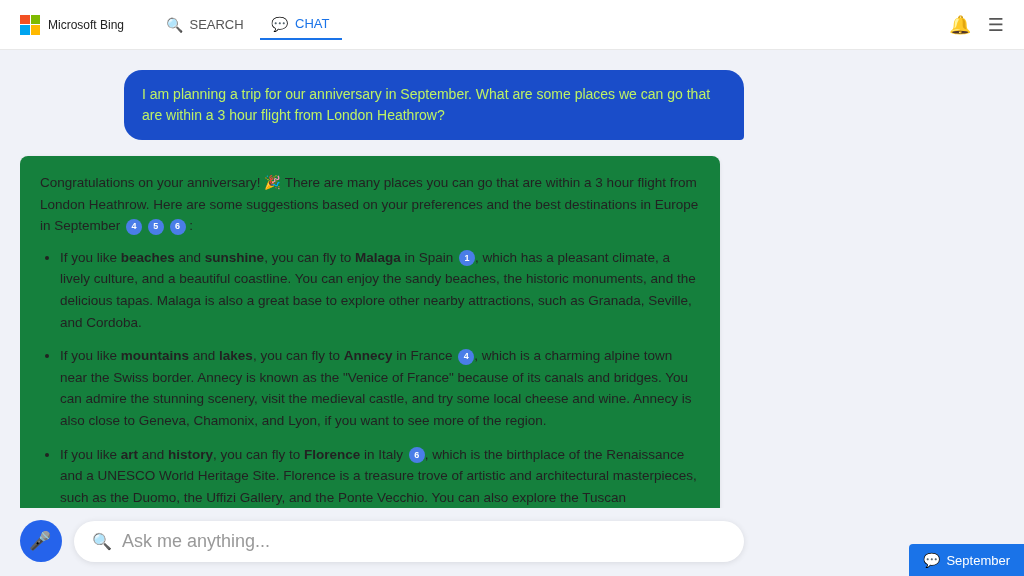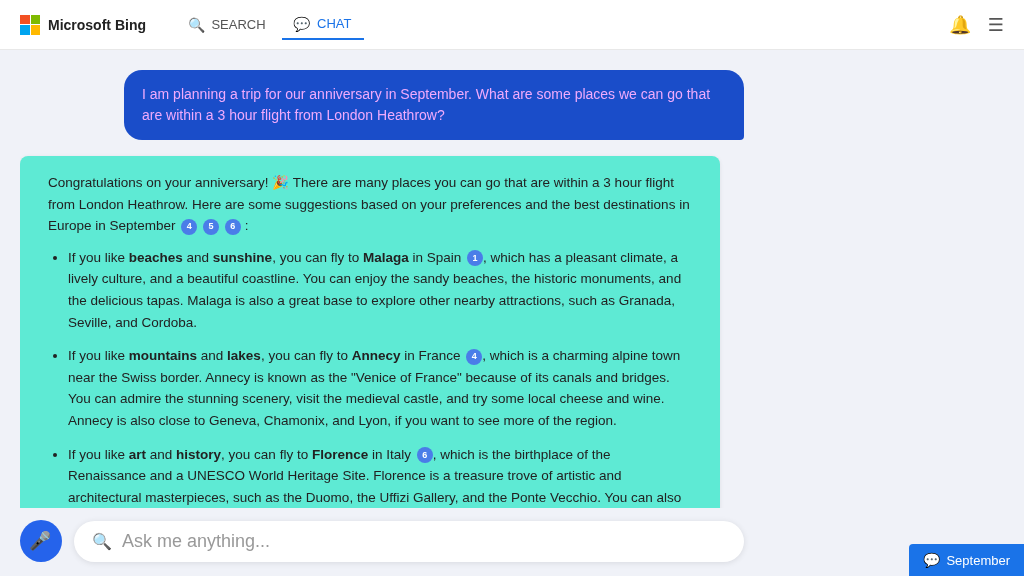--- a/index.html
+++ b/index.html
@@ -33,22 +33,22 @@
       height: 20px;
       display: grid;
       grid-template-columns: 1fr 1fr;
       gap: 1px;
     }
     .ms-logo-q1 { background: #f25022; }
     .ms-logo-q2 { background: #7fba00; }
     .ms-logo-q3 { background: #00a4ef; }
     .ms-logo-q4 { background: #ffb900; }
     .bing-text {
-      font-size: 14px;
-      font-weight: 700;
+      font-size: 12px;
+      font-weight: 400;
       color: #222;
     }
     .nav-items {
       display: flex;
       align-items: center;
       gap: 4px;
     }
     .nav-item {
       display: flex;
       align-items: center;
@@ -104,33 +104,33 @@
       display: flex;
       flex-direction: column;
       gap: 16px;
       padding-bottom: 10px;
     }
 
     
     .user-message {
       align-self: flex-end;
       background: #1a4dc9;
-      color: #f0abfc;
+      color: #bef264;
       border-radius: 18px 18px 4px 18px;
       padding: 14px 18px;
       max-width: 620px;
       font-size: 14px;
       line-height: 1.5;
     }
 
     
     .bot-response {
-      background: #5eead4;
+      background: #15803d;
       border-radius: 8px;
-      padding: 16px 28px;
+      padding: 16px 20px;
       max-width: 700px;
       font-size: 13.5px;
       line-height: 1.6;
       color: #222;
       box-shadow: 0 1px 4px rgba(0,0,0,0.08);
     }
     .bot-response p {
       margin-bottom: 10px;
     }
     .bot-response ul {

